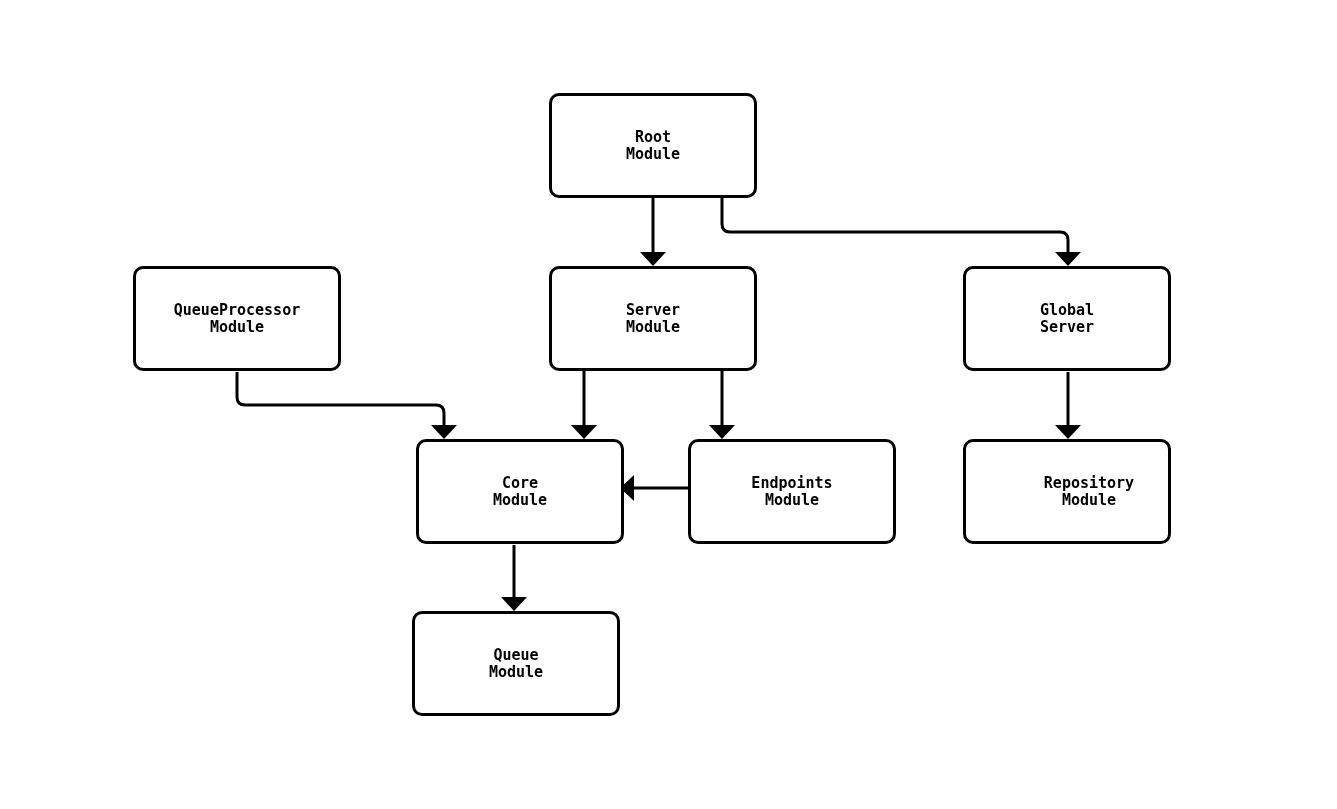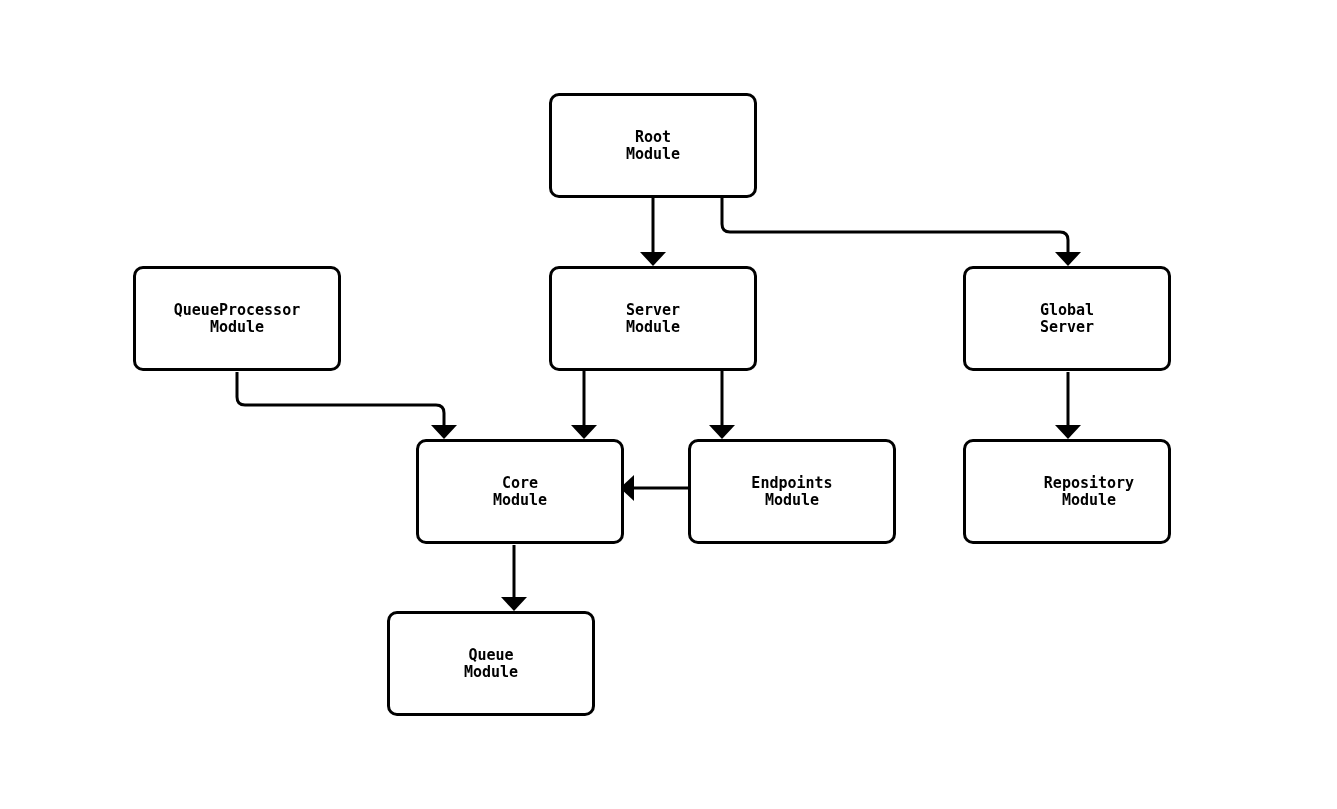--- a/index.html
+++ b/index.html
@@ -113,18 +113,18 @@
   <div class="node" style="left:688px; top:439px;">
     <span class="label">Endpoints
 Module</span>
   </div>
 
   <div class="node" style="left:963px; top:439px;padding-left:44px;">
     <span class="label">Repository
 Module</span>
   </div>
 
-  <div class="node" style="left:387px; top:611px;">
+  <div class="node" style="left:412px; top:611px;">
     <span class="label">Queue
 Module</span>
   </div>
 
 </div>
 
 </body></html>

